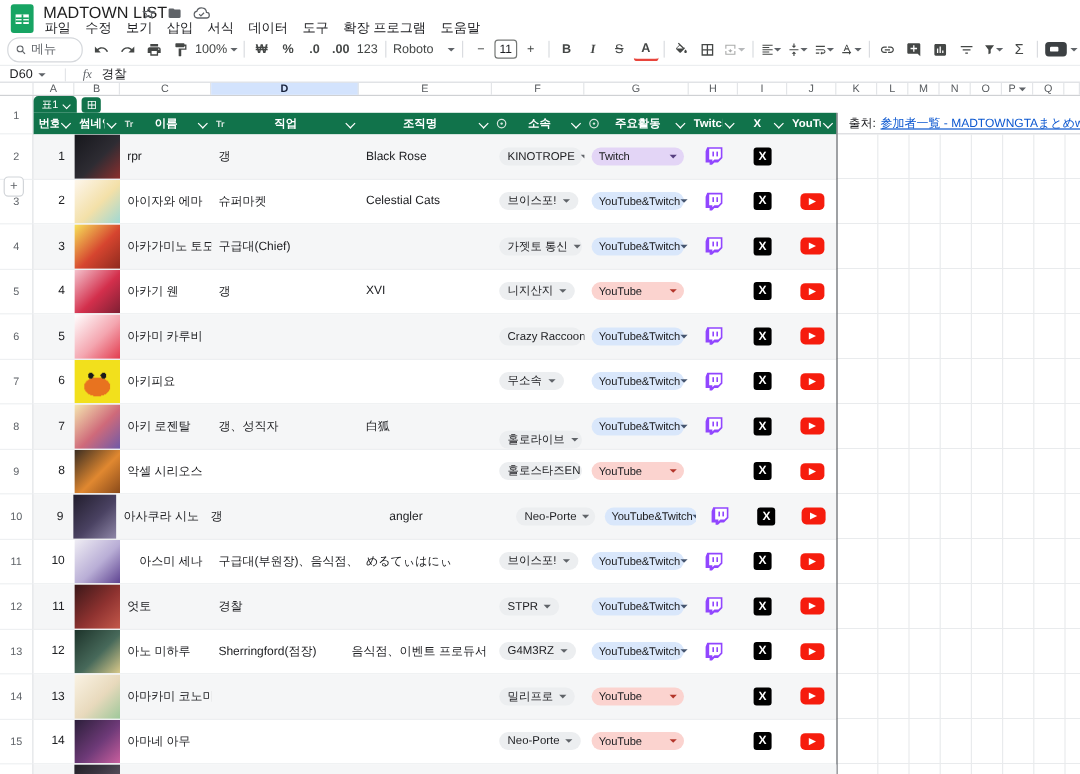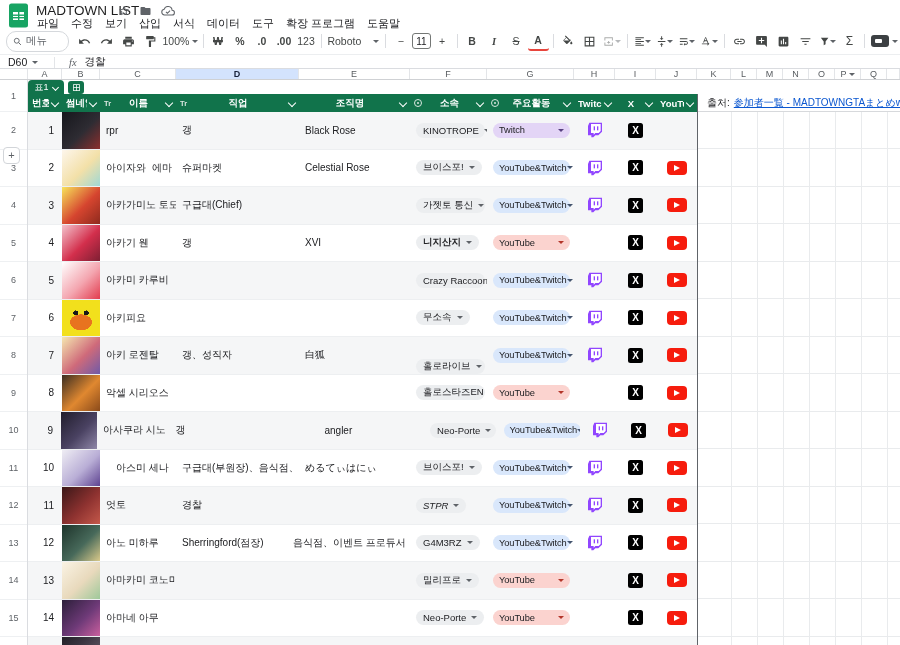--- a/index.html
+++ b/index.html
@@ -414,23 +414,23 @@
           <div class="cell icon" style="width: 41px;">
             <div class="xbadge">X</div>
           </div>
           <div class="cell icon" style="width: 41px;"></div>
         </div>
         <div class="row">
           <div class="cell num" style="width: 34px;">2</div>
           <div class="cell icon" style="width: 38px;">
             <div class="thumb" style="background: linear-gradient(135deg, rgb(253, 246, 236) 0%, rgb(243, 224, 168) 55%, rgb(159, 216, 212) 100%);"></div>
           </div>
-          <div class="cell" style="width: 76px; font-family: Liberation Mono, monospace;">아이자와 에마</div>
+          <div class="cell" style="width: 76px;">아이자와 에마</div>
           <div class="cell" style="width: 123px;">슈퍼마켓</div>
-          <div class="cell" style="width: 111px;">Celestial Rose</div>
+          <div class="cell" style="width: 111px;">Celestial Cats</div>
           <div class="cell" style="width: 77px;">
             <div class="chip">
               <span>브이스포!</span>
               <span class="tri small"></span>
             </div>
           </div>
           <div class="cell" style="width: 87px;">
             <div class="pill" style="background: rgb(217, 231, 251);">
               <span>YouTube&amp;Twitch</span>
               <span class="tri small" style="border-top-color: rgb(68, 84, 110);"></span>
@@ -491,21 +491,21 @@
           </div>
         </div>
         <div class="row">
           <div class="cell num" style="width: 34px;">4</div>
           <div class="cell icon" style="width: 38px;">
             <div class="thumb" style="background: linear-gradient(135deg, rgb(244, 195, 205) 0%, rgb(211, 47, 76) 55%, rgb(126, 31, 51) 100%);"></div>
           </div>
           <div class="cell" style="width: 76px;">아카기 웬</div>
           <div class="cell" style="width: 123px;">갱</div>
           <div class="cell" style="width: 111px;">XVI</div>
-          <div class="cell" style="width: 77px; font-weight: bold;">
+          <div class="cell" style="width: 77px;">
             <div class="chip">
               <span>니지산지</span>
               <span class="tri small"></span>
             </div>
           </div>
           <div class="cell" style="width: 87px;">
             <div class="pill" style="background: rgb(251, 211, 207);">
               <span>YouTube</span>
               <span class="tri small" style="border-top-color: rgb(179, 54, 42);"></span>
             </div>
@@ -734,21 +734,21 @@
           </div>
         </div>
         <div class="row alt">
           <div class="cell num" style="width: 34px;">11</div>
           <div class="cell icon" style="width: 38px;">
             <div class="thumb" style="background: linear-gradient(135deg, rgb(58, 23, 24) 0%, rgb(142, 50, 48) 55%, rgb(196, 88, 74) 100%);"></div>
           </div>
           <div class="cell" style="width: 76px;">엇토</div>
           <div class="cell" style="width: 123px;">경찰</div>
           <div class="cell" style="width: 111px;"></div>
-          <div class="cell" style="width: 77px; font-style: italic;">
+          <div class="cell" style="width: 77px;">
             <div class="chip">
               <span>STPR</span>
               <span class="tri small"></span>
             </div>
           </div>
           <div class="cell" style="width: 87px;">
             <div class="pill" style="background: rgb(217, 231, 251);">
               <span>YouTube&amp;Twitch</span>
               <span class="tri small" style="border-top-color: rgb(68, 84, 110);"></span>
             </div>

